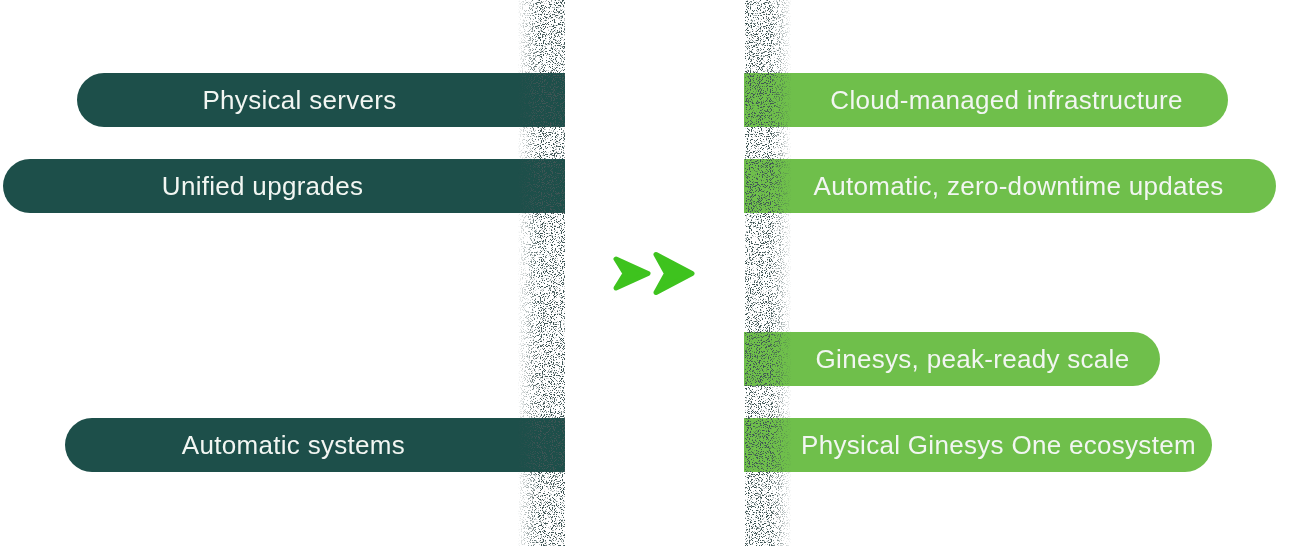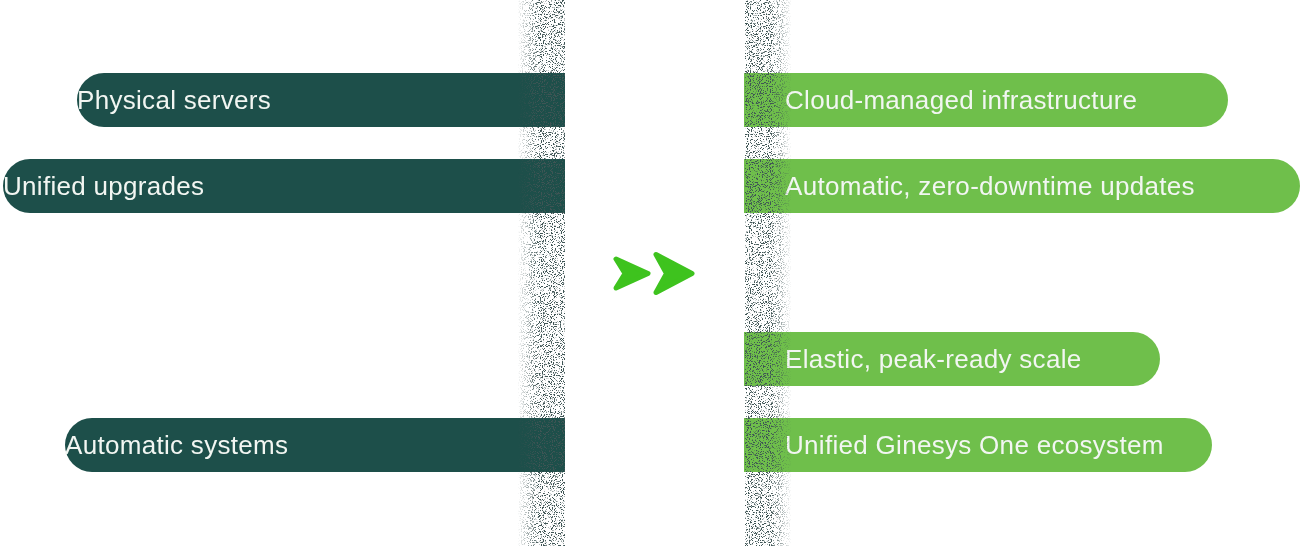--- a/index.html
+++ b/index.html
@@ -15,37 +15,37 @@
     display:flex;align-items:center;
     box-sizing:border-box;
     font-size:26px;font-weight:500;letter-spacing:.3px;
     color:var(--text,#f2f6f2);
     white-space:nowrap;
     z-index:1;
   }
   .before{
     background:var(--before-pill,#1d4f4a);
     border-radius:27px 0 0 27px;
-    justify-content:flex-start;
+    justify-content:center;
     padding-right:43px;
   }
   .after{
     background:var(--after-pill,#6fbf4b);
     border-radius:0 27px 27px 0;
-    justify-content:flex-start;
+    justify-content:center;
     padding-left:41px;
   }
   .r1{top:73px}.r2{top:159px}.r3{top:246px}.r4{top:332px}.r5{top:418px}
   .before.r1{left:77px;width:488px}
   .before.r2{left:3px;width:562px}
   .before.r3{left:210px;width:355px}
   .before.r4{left:143px;width:422px}
   .before.r5{left:65px;width:500px}
   .after.r1{left:744px;width:484px}
-  .after.r2{left:744px;width:556px}
+  .after.r2{left:720px;width:556px}
   .after.r3{left:744px;width:352px}
   .after.r4{left:744px;width:416px}
   .after.r5{left:744px;width:468px}
 
   .divider{
     position:absolute;top:0;left:565px;width:179px;height:546px;
     background:#ffffff;z-index:2;
   }
   .noise{
     position:absolute;top:0;height:546px;z-index:3;pointer-events:none;
@@ -98,24 +98,24 @@
     <span>Automatic systems</span>
   </div>
 
   <div class="pill after r1">
     <span>Cloud-managed infrastructure</span>
   </div>
   <div class="pill after r2">
     <span>Automatic, zero-downtime updates</span>
   </div>
   <div class="pill after r4">
-    <span>Elastic, peak-ready scale</span>
+    <span>Ginesys, peak-ready scale</span>
   </div>
   <div class="pill after r5">
-    <span>Unified Ginesys One ecosystem</span>
+    <span>Physical Ginesys One ecosystem</span>
   </div>
 
   <div class="divider"></div>
 
   <div class="noise noise-left">
     <svg width="48" height="546" preserveAspectRatio="none">
       <rect width="48" height="546" filter="url(#grain)"></rect>
     </svg>
   </div>
   <div class="noise noise-right">

